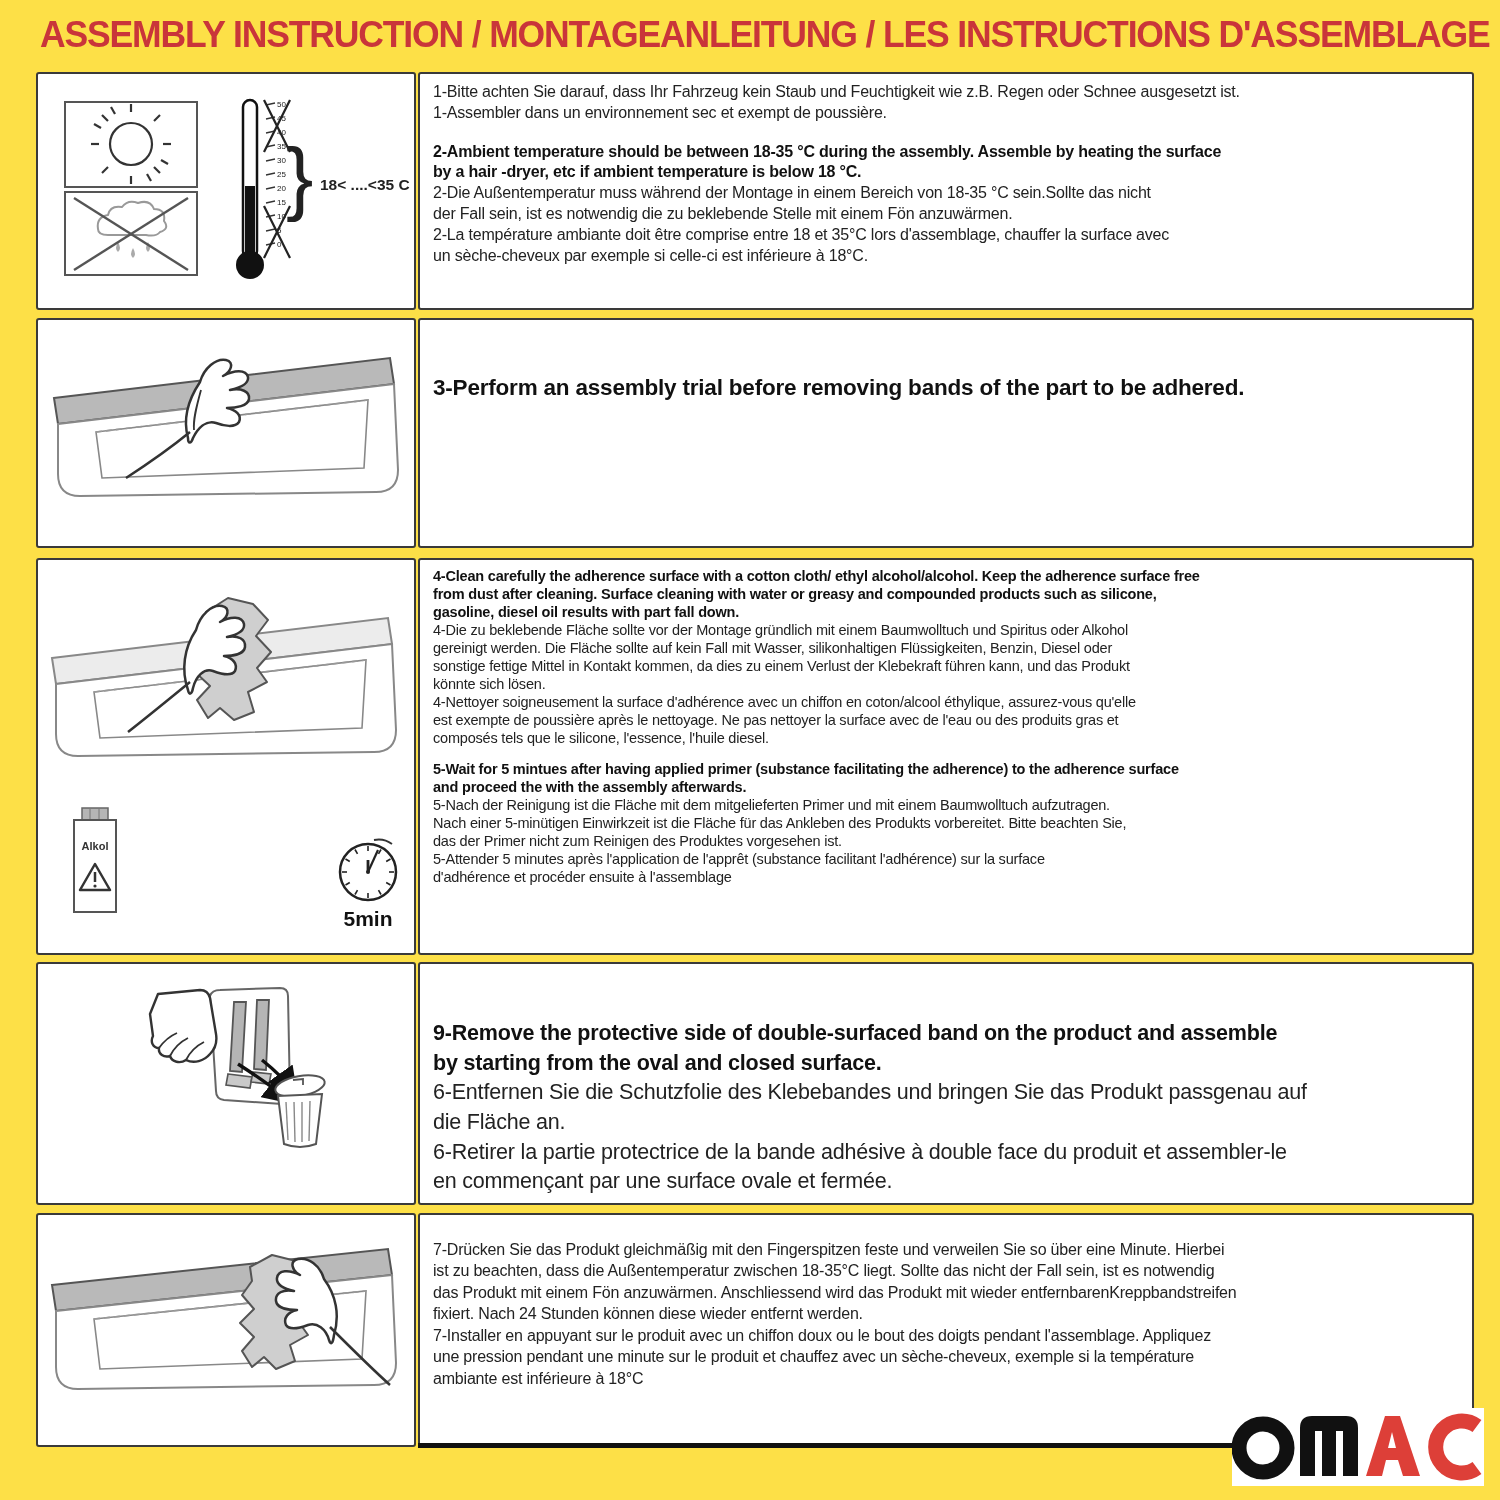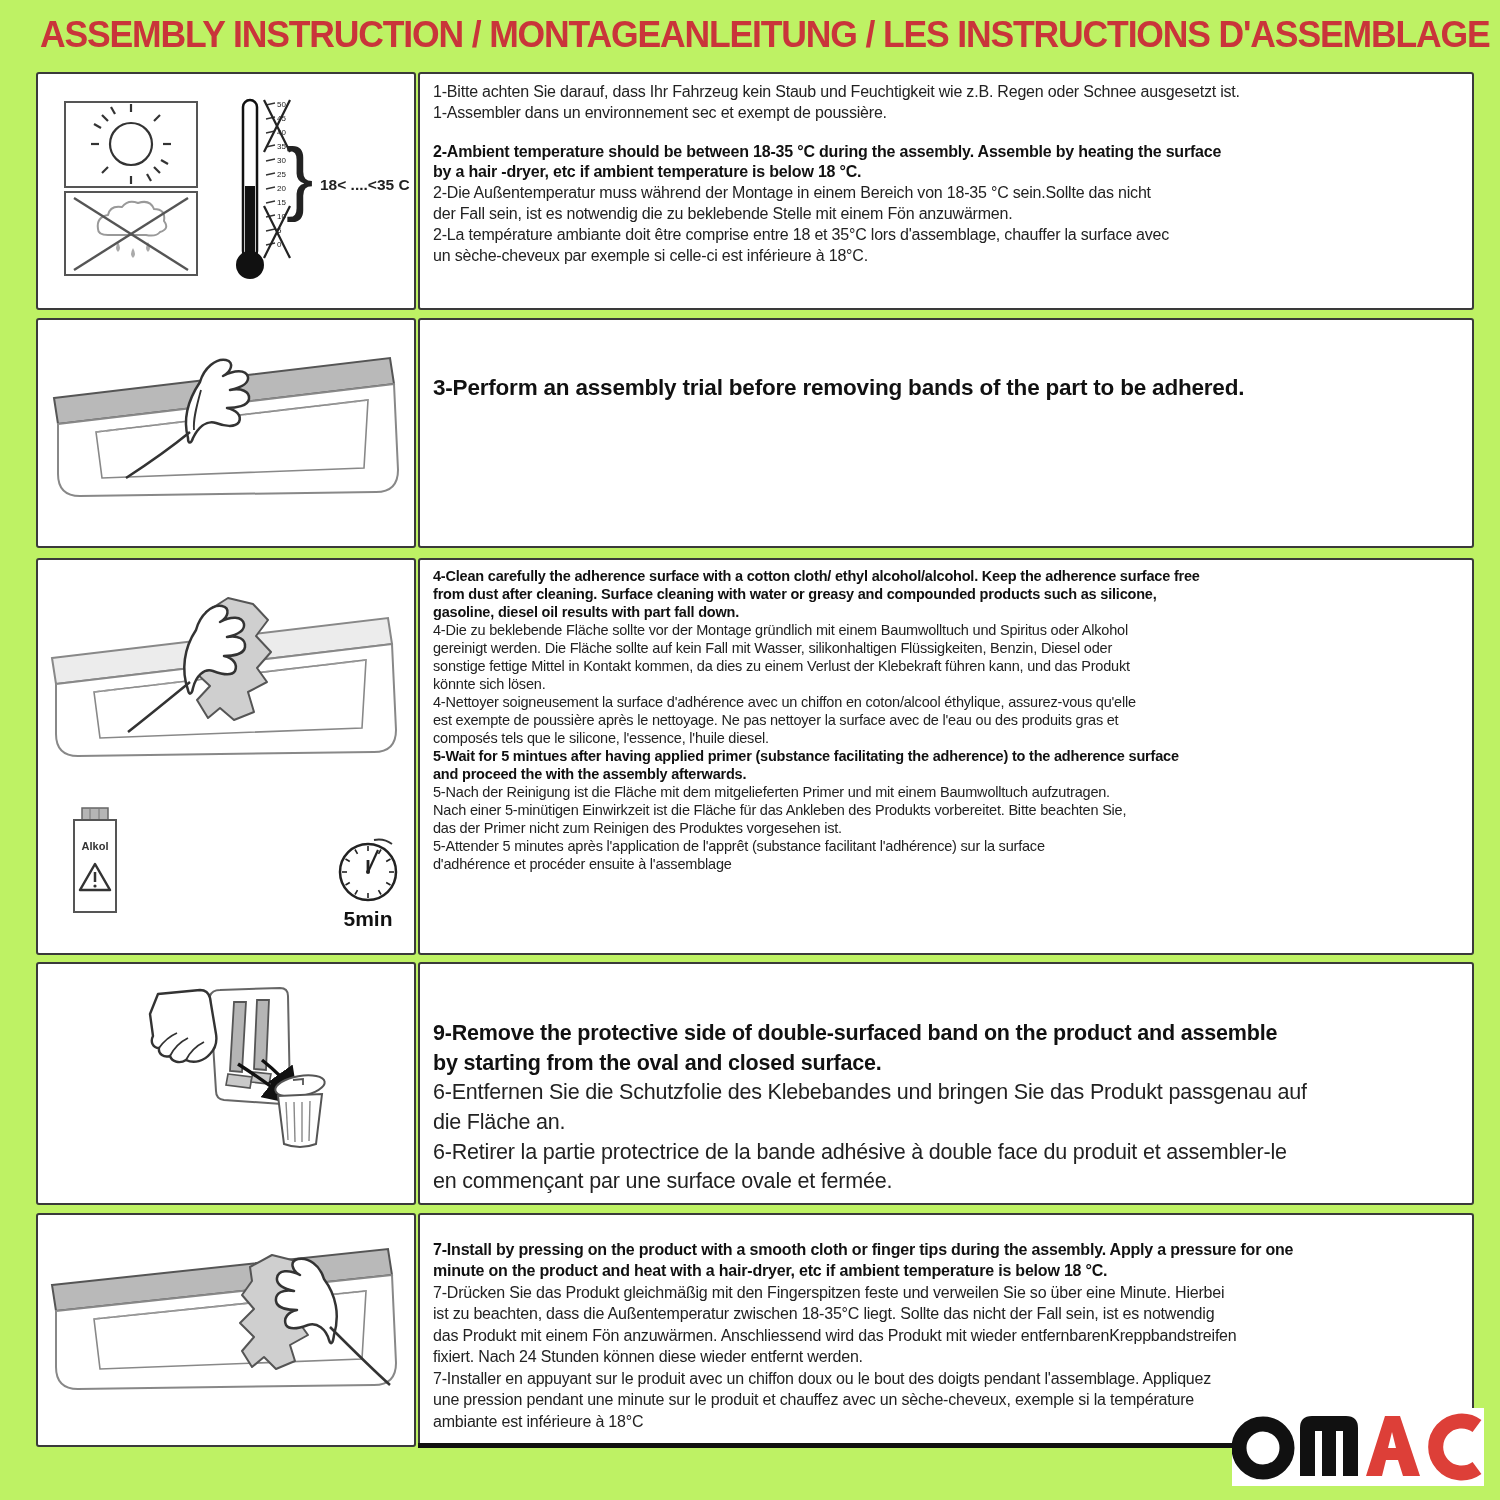--- a/index.html
+++ b/index.html
@@ -1,16 +1,16 @@
 <!DOCTYPE html>
 <html><head>
 <meta charset="utf-8">
 <style>
   html,body{margin:0;padding:0;background:#fff;}
-  .page{position:relative;width:1500px;height:1500px;background:#bef264;overflow:hidden;
+  .page{position:relative;width:1500px;height:1500px;background:#fde047;overflow:hidden;
         font-family:"Liberation Sans",sans-serif;color:#222;}
   .title{position:absolute;left:40px;top:14px;width:1450px;
          font-size:37px;font-weight:bold;letter-spacing:-1.2px;color:#c9353a;
          transform:scaleX(.96);transform-origin:left center;white-space:nowrap;}
   .box{position:absolute;border:2px solid #3a3a3a;border-radius:3px;background:#fff;box-sizing:border-box;}
   
   .ill{left:36px;width:380px;}
   .ill-1{top:72px;height:238px;}
   .ill-2{top:318px;height:230px;}
   .ill-3{top:558px;height:397px;}
@@ -19,21 +19,21 @@
   
   .txt{left:418px;width:1056px;padding:8px 13px;box-sizing:border-box;}
   .txt-1{top:72px;height:238px;}
   .txt-2{top:318px;height:230px;padding-top:52px;}
   .txt-3{top:558px;height:397px;}
   .txt-4{top:962px;height:243px;padding-top:55px;}
   .txt-5{top:1213px;height:234px;padding-top:24px;border-bottom:none;border-radius:3px 3px 0 0;}
   .p{white-space:pre-line;margin:0;letter-spacing:-0.2px;}
   .b{font-weight:bold;color:#111;}
   .gap{margin-top:18px;}
-  .gap-sm{}
+  .gap-sm{margin-top:13px;}
   .s1 .p{font-size:16px;line-height:1.3;}
   .s2 .p{font-size:22px;line-height:1.38;}
   .s2 .b{font-size:22.5px;}
   .s3 .p{font-size:14.5px;line-height:1.24;}
   .s4 .p{font-size:21.5px;line-height:1.38;}
   .s5 .p{font-size:16px;line-height:1.34;}
   .bottom-line{position:absolute;left:418px;top:1443px;width:818px;height:5px;background:#111;}
   .logo{position:absolute;left:1232px;top:1408px;width:252px;height:78px;background:#fff;z-index:3;}
   svg{display:block;}
   svg text{font-family:"Liberation Sans",sans-serif;}
@@ -272,22 +272,20 @@
                L226,142 L214,152 L204,136 L216,122 L202,108 L216,94 L204,80 L214,66 Z" fill="#cfcfcf" stroke="#555" stroke-width="2" stroke-linejoin="round"></path>
 
       <path d="M296,120 C302,100 298,80 286,64 C282,50 270,42 260,44 C251,46 254,56 262,60
                C251,54 240,55 239,63 C238,70 247,74 256,76 C245,74 237,78 238,86 C239,93 250,95 259,95
                C250,97 245,103 248,110 C252,116 262,113 270,110 C279,107 288,114 291,125
                C293,131 295,128 296,120 Z" fill="#fff" stroke="#333" stroke-width="2.5" stroke-linejoin="round"></path>
       <path d="M292,112 C314,134 334,154 352,170" fill="none" stroke="#333" stroke-width="2.5"></path>
     </svg>
   </div>
   <div class="box txt txt-5 s5">
-    <p class="p b">7-Install by pressing on the product with a smooth cloth or finger tips during the assembly. Apply a pressure for one
-minute on the product and heat with a hair-dryer, etc if ambient temperature is below 18 °C.</p>
     <p class="p">7-Drücken Sie das Produkt gleichmäßig mit den Fingerspitzen feste und verweilen Sie so über eine Minute. Hierbei
 ist zu beachten, dass die Außentemperatur zwischen 18-35°C liegt. Sollte das nicht der Fall sein, ist es notwendig
 das Produkt mit einem Fön anzuwärmen. Anschliessend wird das Produkt mit wieder entfernbarenKreppbandstreifen
 fixiert. Nach 24 Stunden können diese wieder entfernt werden.
 7-Installer en appuyant sur le produit avec un chiffon doux ou le bout des doigts pendant l'assemblage. Appliquez
 une pression pendant une minute sur le produit et chauffez avec un sèche-cheveux, exemple si la température
 ambiante est inférieure à 18°C</p>
   </div>
 
   <div class="bottom-line"></div>

